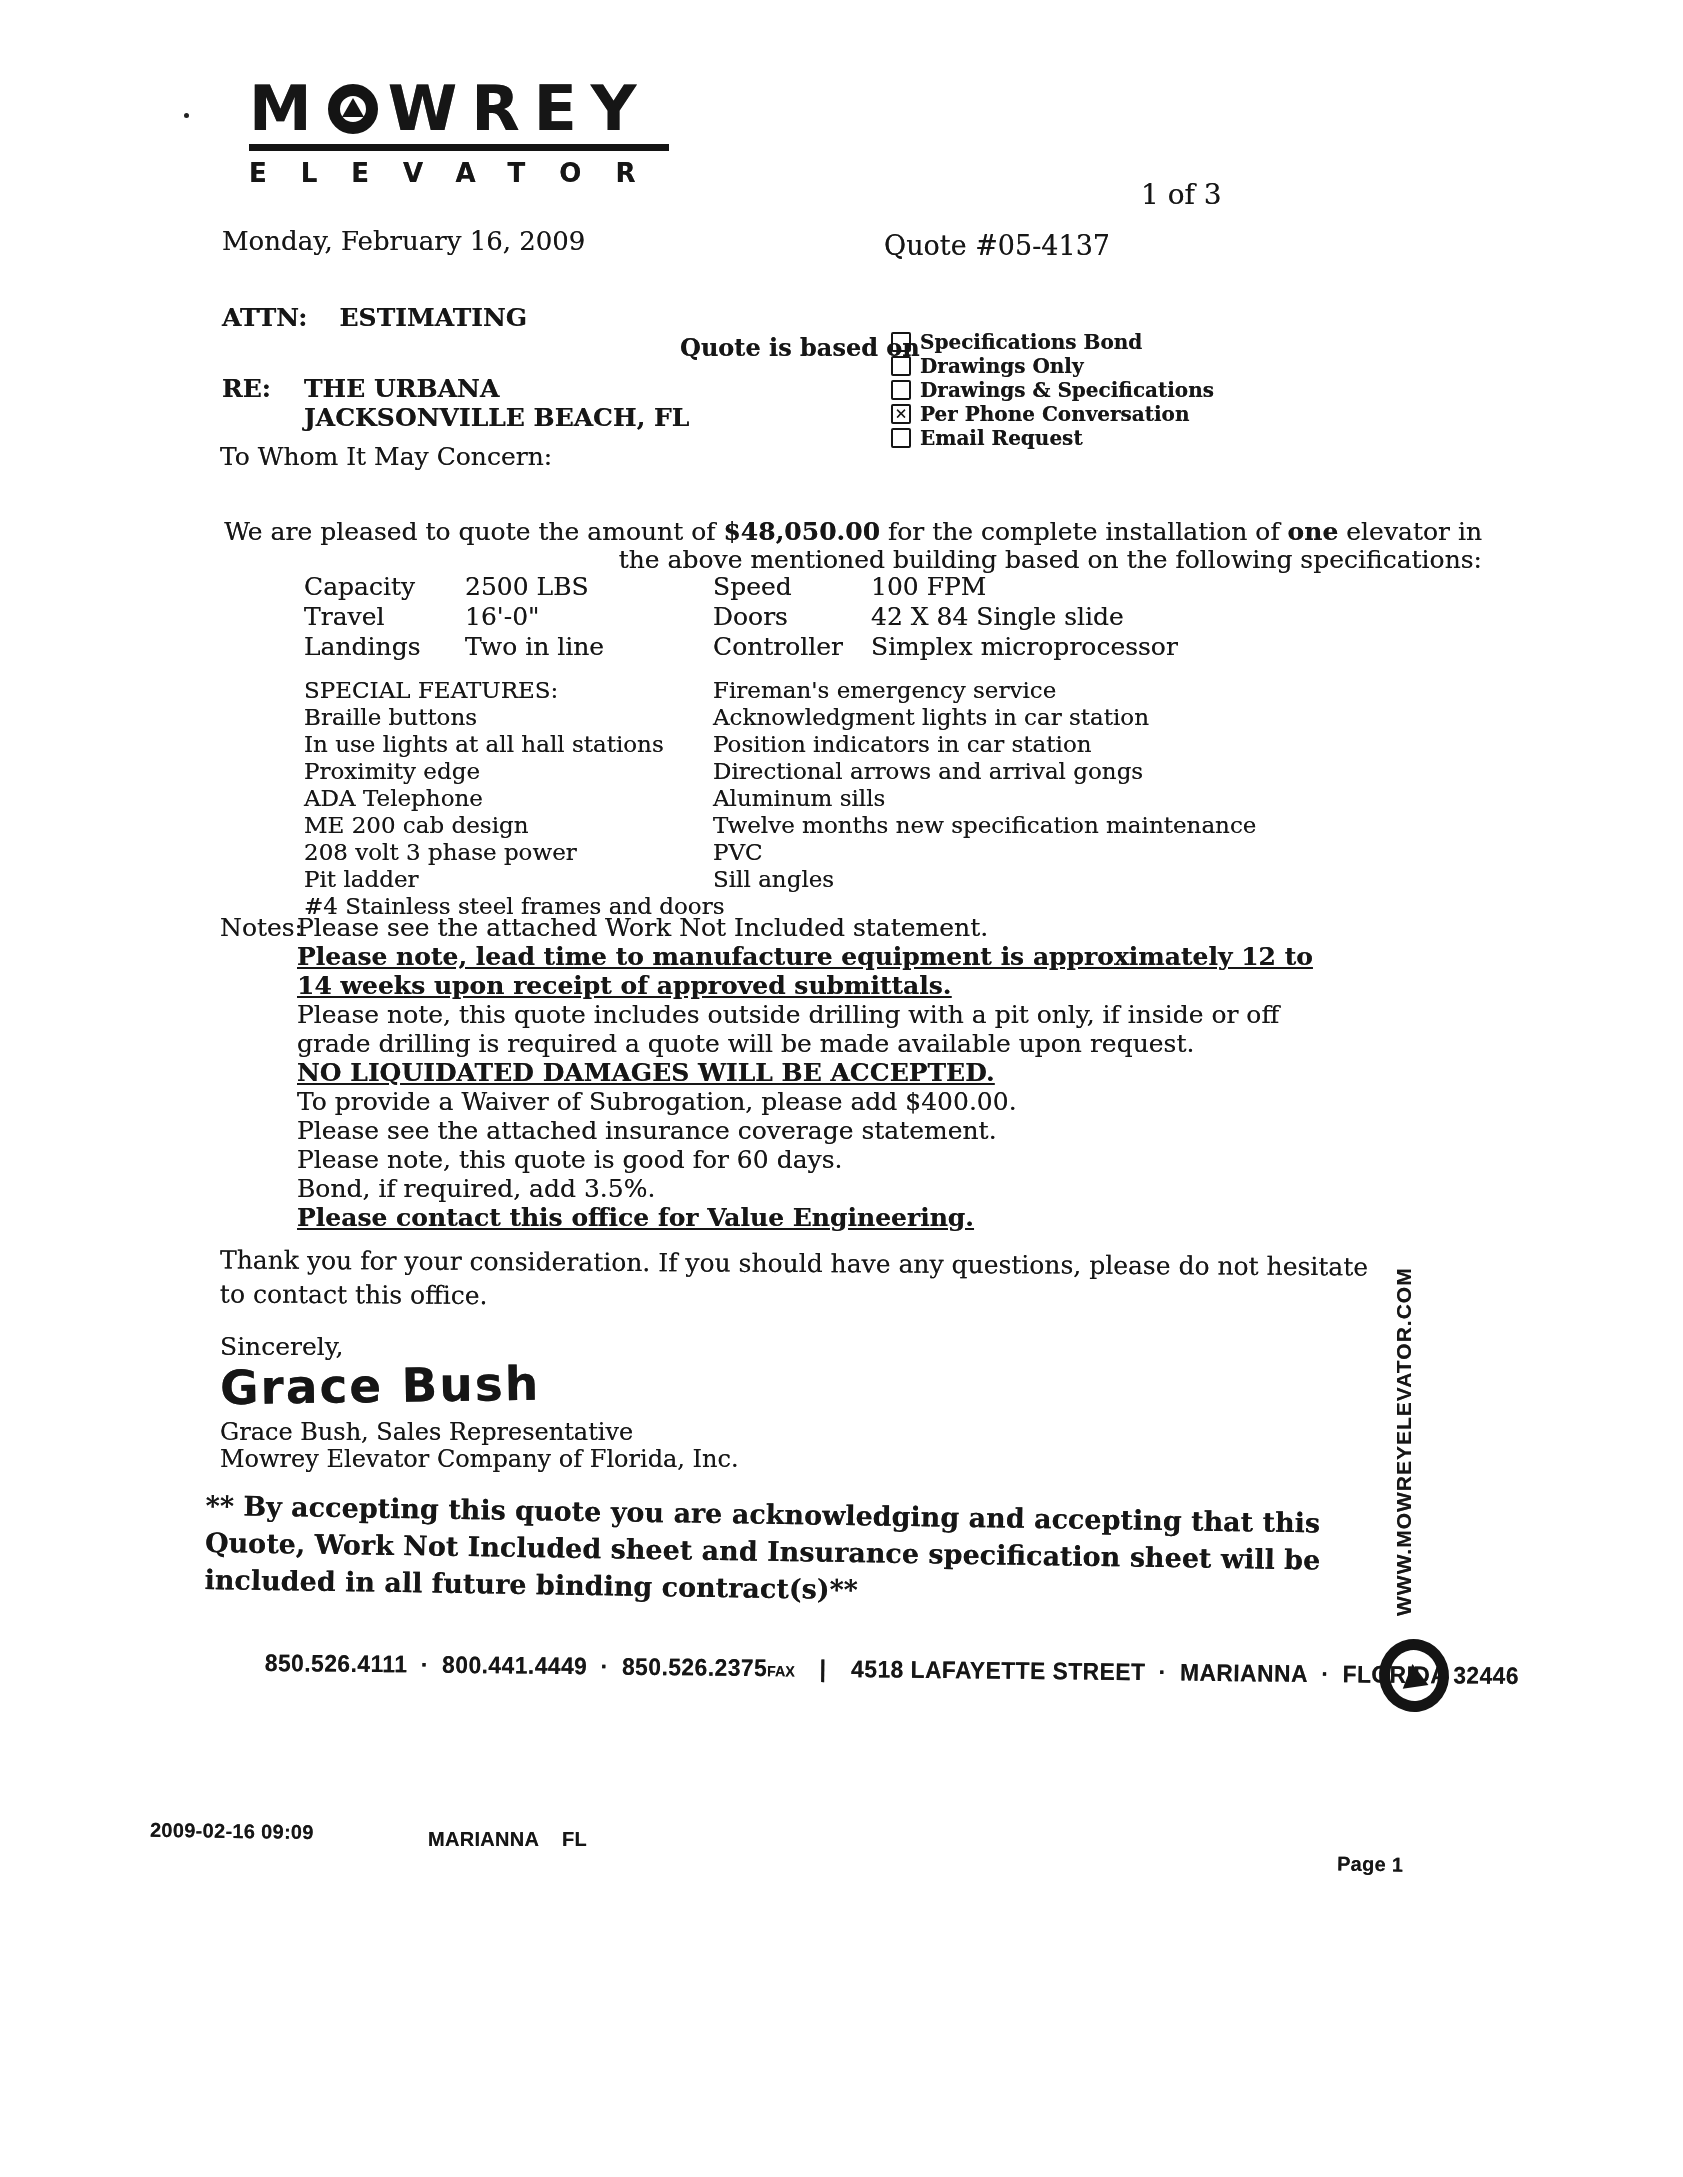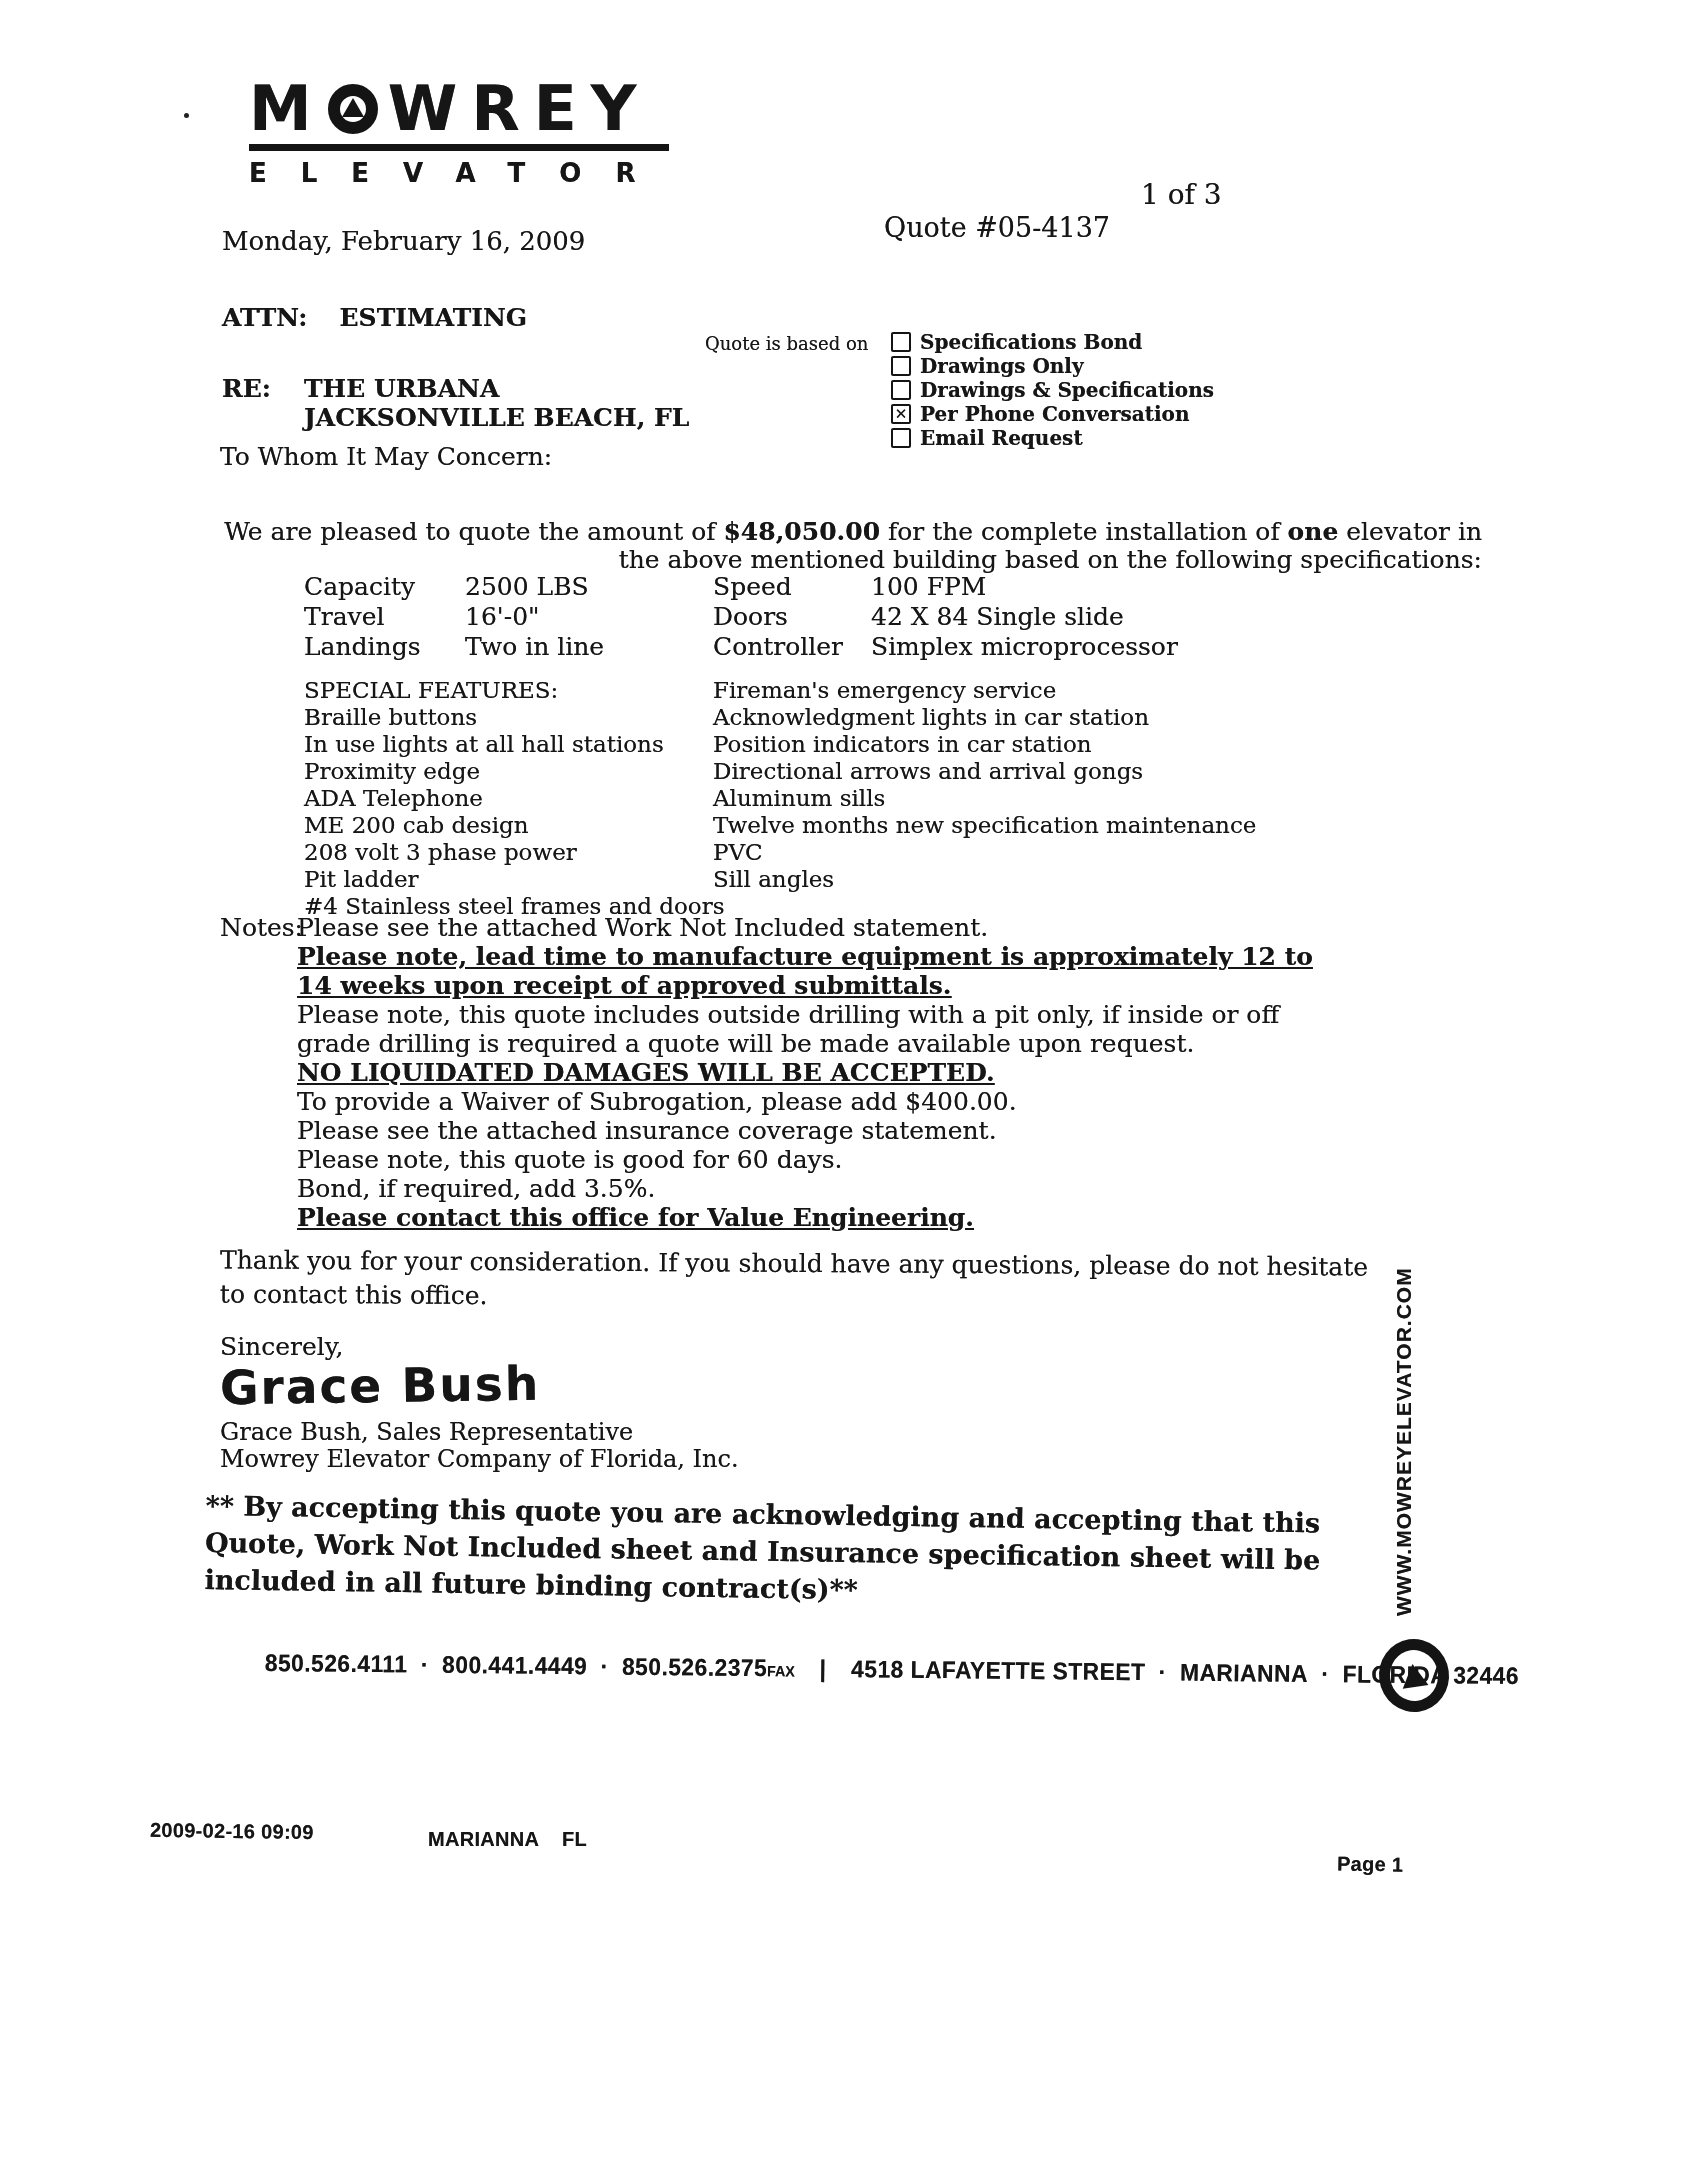--- a/index.html
+++ b/index.html
@@ -33,29 +33,29 @@
     margin-top:-2px;
   }
   .logo-sub{
     margin-top:7px;
     font-family:"DejaVu Sans",sans-serif;font-weight:700;
     font-size:26px;letter-spacing:34px;white-space:nowrap;
   }
   
   .page-indicator{position:absolute;left:1141px;top:178px;font-size:28px;}
   .date-line{position:absolute;left:222px;top:226px;font-size:26px;}
-  .quote-number{position:absolute;left:884px;top:212px;font-size:27px;}
+  .quote-number{position:absolute;left:884px;top:230px;font-size:27px;}
   .attn-line{position:absolute;left:222px;top:303px;font-size:25px;font-weight:bold;}
   .attn-line .val{margin-left:32px;}
   .re-block{position:absolute;left:222px;top:374px;font-size:25px;font-weight:bold;line-height:29px;}
   .re-block .re-label{position:absolute;left:0;top:0;}
   .re-block .re-lines{margin-left:82px;}
   .salutation{position:absolute;left:220px;top:442px;font-size:25px;}
   
-  .basis-label{position:absolute;left:680px;top:333px;font-size:18px;font-weight:normal;margin-left:25px;}
+  .basis-label{position:absolute;left:680px;top:333px;font-size:24px;font-weight:bold;}
   .basis-options{position:absolute;left:891px;top:330px;}
   .option{display:flex;align-items:center;height:24px;font-size:20px;font-weight:bold;white-space:nowrap;}
   .checkbox{
     width:16px;height:16px;border:2.5px solid #141414;border-radius:2px;
     margin-right:9px;flex:0 0 auto;
     display:flex;align-items:center;justify-content:center;
     font-size:15px;line-height:1;font-family:"DejaVu Sans",sans-serif;
   }
   .option.checked .checkbox::after{content:"✕";font-weight:900;}
   

